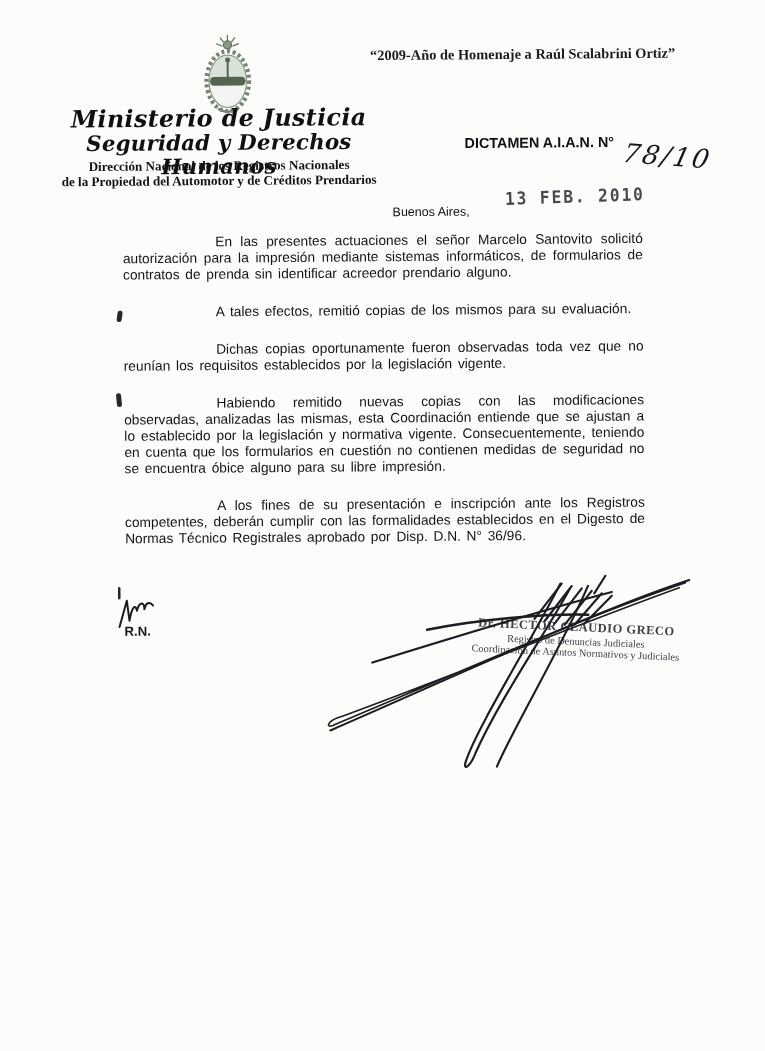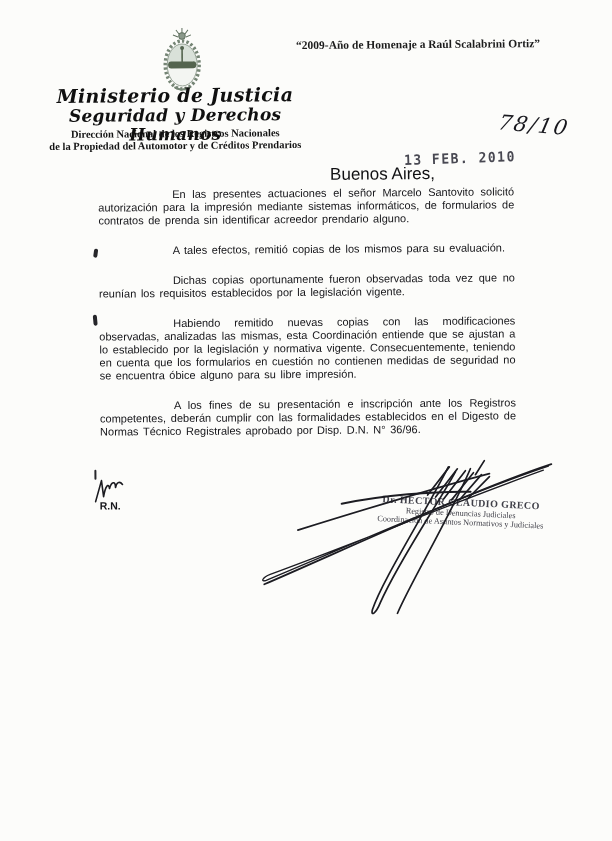--- a/index.html
+++ b/index.html
@@ -30,21 +30,21 @@
     position:absolute;left:299px;top:39px;width:300px;
     font-family:"Liberation Serif",serif;font-weight:bold;font-size:11.5px;color:#1c1c1c;
   }
   
   .refblock{position:absolute;left:374px;top:109px;font-weight:bold;font-size:11.5px;line-height:14.5px;color:#101014;}
   .dictamen-hand{
     position:absolute;left:501px;top:115px;
     font-family:"DejaVu Serif",serif;font-style:italic;font-size:21px;color:#17171d;
     transform:rotate(5deg) skewX(-8deg);letter-spacing:2px;
   }
-  .dateline{position:absolute;left:332px;top:165px;font-size:17px;color:#101012;}
+  .dateline{position:absolute;left:316px;top:165px;font-size:10px;color:#101012;}
   .datestamp{
     position:absolute;left:406px;top:152px;
     font-family:"DejaVu Sans Mono",monospace;font-weight:bold;font-size:13px;
     letter-spacing:1.5px;color:#30303b;opacity:.88;
     transform:rotate(-1.5deg) scaleY(1.08);
   }
   
   .body-text{position:absolute;left:100px;top:187px;width:416px;}
   .body-text p{
     margin:0 0 17px 0;
@@ -106,20 +106,21 @@
     </div>
 
     <div class="direction">
       <div>Dirección Nacional de los Registros Nacionales</div>
       <div>de la Propiedad del Automotor  y de Créditos Prendarios</div>
     </div>
 
     <div class="quote">“2009-Año de  Homenaje a Raúl Scalabrini Ortiz”</div>
 
     <div class="refblock">
+      <div>DICTAMEN A.I.A.N. N°</div>
     </div>
     <div class="dictamen-hand">78/10</div>
 
     <div class="dateline">Buenos Aires,</div>
     <div class="datestamp">13 FEB. 2010</div>
 
     <div class="body-text">
       <p>En las presentes actuaciones el señor Marcelo Santovito solicitó autorización para la impresión mediante sistemas informáticos, de formularios de contratos de prenda sin identificar acreedor prendario alguno.</p>
       <p>A tales efectos, remitió copias de los mismos para su evaluación.</p>
       <p>Dichas copias oportunamente fueron observadas toda vez que no reunían los requisitos establecidos por la legislación vigente.</p>

